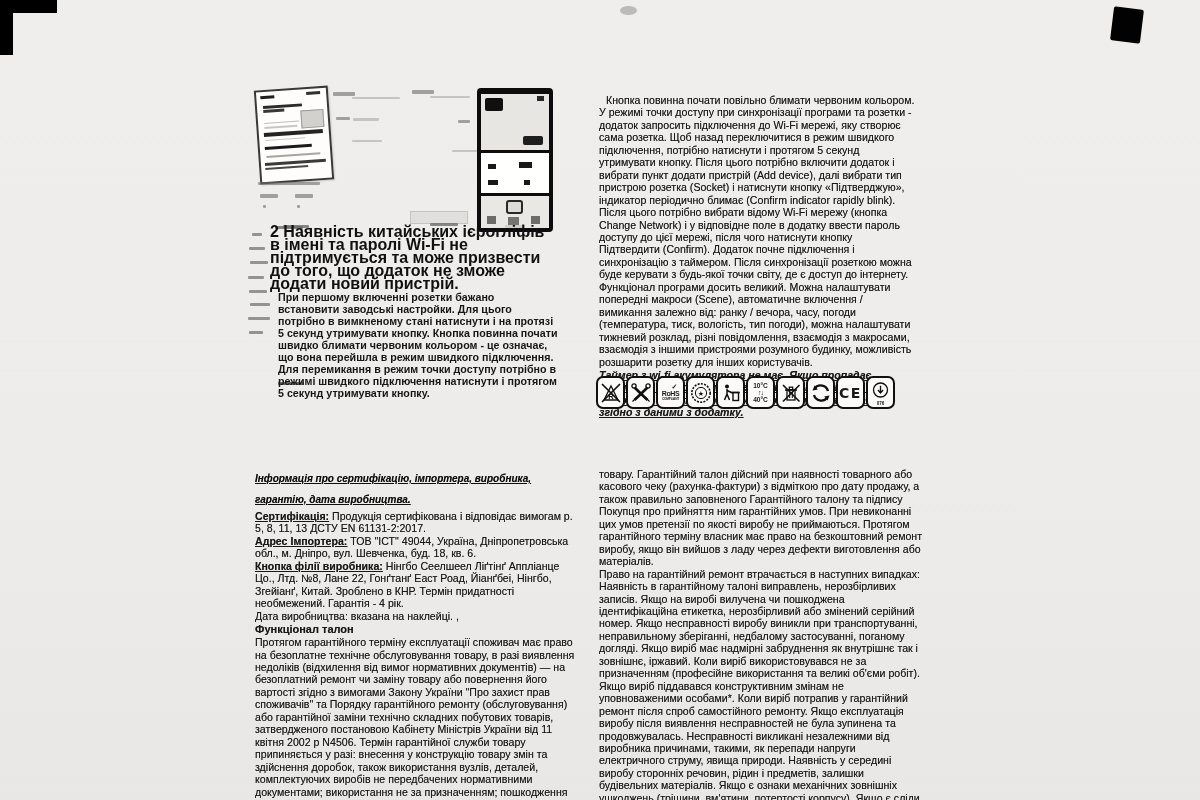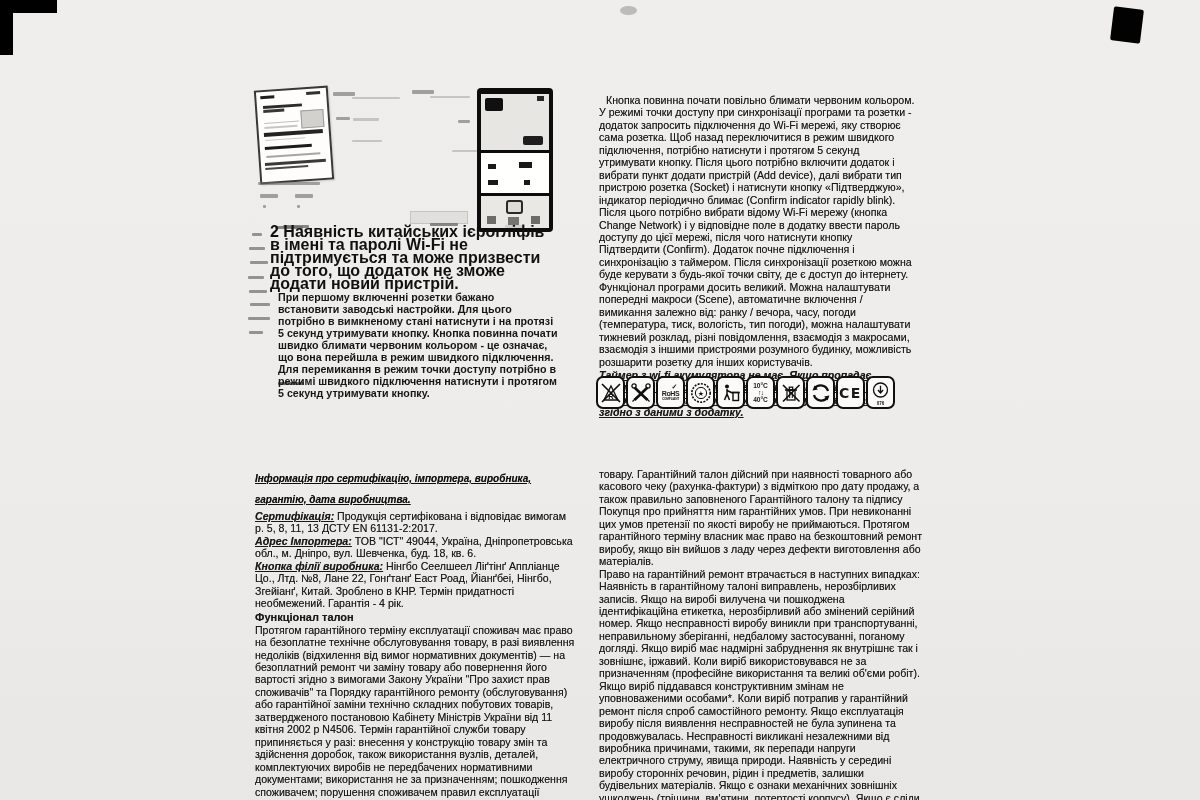--- a/index.html
+++ b/index.html
@@ -41,21 +41,21 @@
   .temp span{display:block;text-align:center;}
   .temp .t{font-size:6.6px;font-weight:700;line-height:7px;}
   .temp .a{font-size:7px;line-height:7px;font-weight:700;letter-spacing:-1px;}
   .ce{font-size:14px;font-weight:700;letter-spacing:1.5px;font-family:"DejaVu Sans",sans-serif;}
   .conf{display:flex;align-items:center;gap:1px;}
   .conf .n{font-size:4.6px;font-weight:700;}
   
   .col-bl{left:255px;top:468px;width:322px;}
   .col-br{left:599px;top:468px;width:325px;}
   .bl-head{font-size:10px;line-height:21px;font-weight:700;font-style:italic;text-decoration:underline;color:#121212;}
-  .runin{font-weight:700;font-style:italic;text-decoration:underline;}
+  .runin{font-weight:700;text-decoration:underline;}
   .wt{font-weight:700;font-size:11px;line-height:13px;margin-top:1px;}
 </style>
 </head>
 <body>
 
 <div id="scan">
 
   <div class="abs corner-tl"></div>
   <div class="abs corner-tr"></div>
   <div class="abs smudge" style="left:620px;top:6px;width:17px;height:9px;"></div>
@@ -209,20 +209,21 @@
       </svg>
       <span class="n">076</span>
     </div>
   </div>
 
   <div class="abs col-bl txt">
     <h3 class="bl-head">Інформація про сертифікацію, імпортера, виробника, гарантію, дата виробництва.</h3>
     <p><span class="runin">Сертифікація:</span><span> Продукція сертифікована і відповідає вимогам р. 5, 8, 11, 13 ДСТУ EN 61131-2:2017.</span></p>
     <p><span class="runin">Адрес Імпортера:</span><span> ТОВ "ІСТ" 49044, Україна, Дніпропетровська обл., м. Дніпро, вул. Шевченка, буд. 18, кв. 6.</span></p>
     <p><span class="runin">Кнопка філії виробника:</span><span> Нінгбо Сеелшеел Ліґтінґ Аппліанце Цо., Лтд. №8, Лане 22, Гонґтанґ Еаст Роад, Йіанґбеі, Нінгбо, Згейіанґ, Китай. Зроблено в КНР. Термін придатності необмежений. Гарантія - 4 рік.</span></p>
+    <p>Дата виробництва: вказана на наклейці. ,</p>
     <p class="wt">Функціонал талон</p>
     <p>Протягом гарантійного терміну експлуатації споживач має право на безоплатне технічне обслуговування товару, в разі виявлення недоліків (відхилення від вимог нормативних документів) — на безоплатний ремонт чи заміну товару або повернення його вартості згідно з вимогами Закону України "Про захист прав споживачів" та Порядку гарантійного ремонту (обслуговування) або гарантійної заміни технічно складних побутових товарів, затвердженого постановою Кабінету Міністрів України від 11 квітня 2002 р N4506. Термін гарантійної служби товару припиняється у разі: внесення у конструкцію товару змін та здійснення доробок, також використання вузлів, деталей, комплектуючих виробів не передбачених нормативними документами; використання не за призначенням; пошкодження споживачем; порушення споживачем правил експлуатації</p>
   </div>
 
   <div class="abs col-br txt">
     <p>товару. Гарантійний талон дійсний при наявності товарного або касового чеку (рахунка-фактури) з відміткою про дату продажу, а також правильно заповненого Гарантійного талону та підпису Покупця про прийняття ним гарантійних умов. При невиконанні цих умов претензії по якості виробу не приймаються. Протягом гарантійного терміну власник має право на безкоштовний ремонт виробу, якщо він вийшов з ладу через дефекти виготовлення або матеріалів.</p>
     <p>Право на гарантійний ремонт втрачається в наступних випадках: Наявність в гарантійному талоні виправлень, нерозбірливих записів. Якщо на виробі вилучена чи пошкоджена ідентифікаційна етикетка, нерозбірливий або змінений серійний номер. Якщо несправності виробу виникли при транспортуванні, неправильному зберіганні, недбалому застосуванні, поганому догляді. Якщо виріб має надмірні забруднення як внутрішнє так і зовнішнє, іржавий.  Коли виріб використовувався не за призначенням (професійне використання та великі об'єми робіт). Якщо виріб піддавався конструктивним змінам не уповноваженими особами*. Коли виріб потрапив у гарантійний ремонт після спроб самостійного ремонту. Якщо експлуатація виробу після виявлення несправностей не була зупинена та продовжувалась. Несправності викликані незалежними від виробника причинами, такими, як перепади напруги електричного струму, явища природи. Наявність у середині виробу сторонніх речовин, рідин і предметів, залишки будівельних матеріалів. Якщо є ознаки механічних зовнішніх ушкоджень (тріщини, вм'ятини, потертості корпусу). Якщо є сліди дії вогню. Продавець не несе відповідальності за нанесений збиток, спричинений роботою виробу.</p>
 
   </div>
 

